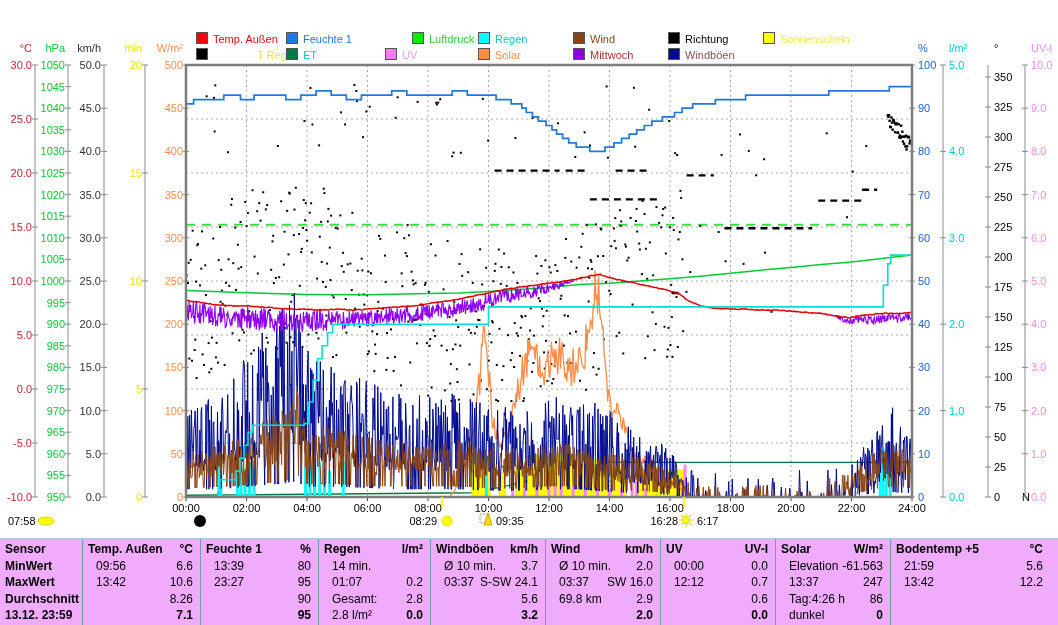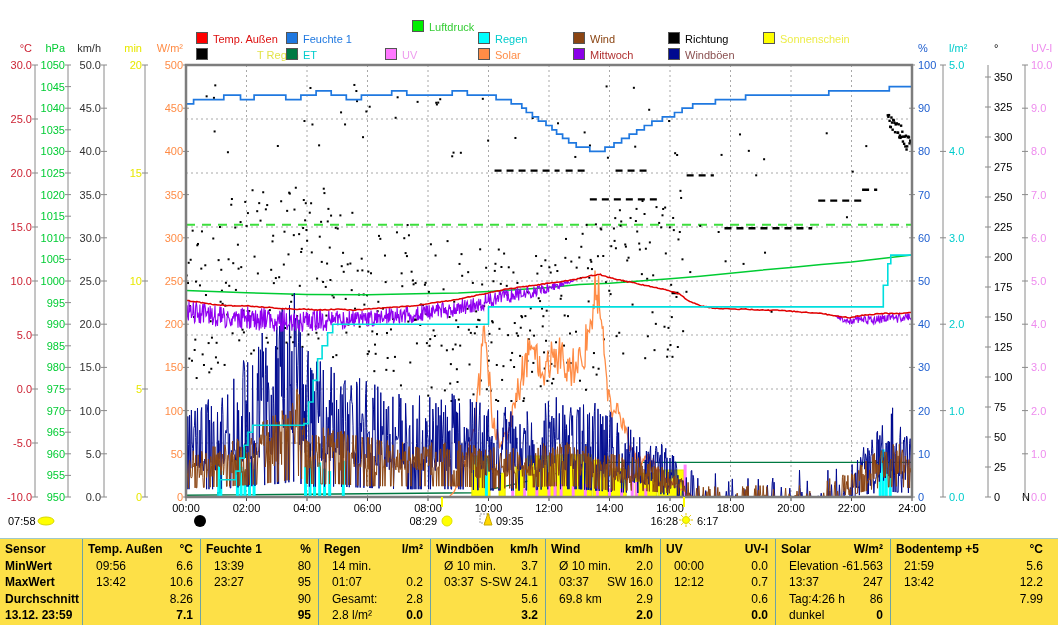--- a/index.html
+++ b/index.html
@@ -4,40 +4,40 @@
 <style>
   html,body{margin:0;padding:0;background:#ffffff;}
   .stage{position:relative;width:1058px;height:625px;background:#fff;overflow:hidden;
          font-family:"Liberation Sans", sans-serif;}
   .title{position:absolute;top:8px;left:186px;width:726px;text-align:center;
          font-size:14px;color:#000;}
   .legend-item{position:absolute;height:14px;white-space:nowrap;font-size:11px;}
   .legend-item .box{display:inline-block;width:10px;height:10px;border:1px solid #555;
                     vertical-align:-1px;margin-right:5px;}
   svg{position:absolute;left:0;top:0;}
-  .stats{position:absolute;left:0;top:538px;width:1058px;height:87px;background:#fde047;
+  .stats{position:absolute;left:0;top:538px;width:1058px;height:87px;background:#f0abfc;
          display:flex;font-size:12px;color:#000;box-sizing:border-box;border-top:1px solid #9fc9c9;}
   .grp{box-sizing:border-box;height:100%;padding-top:2px;}
   .grp + .grp{border-left:1px solid #6fa3a3;}
   .grp .row{height:16.5px;line-height:16.5px;display:flex;white-space:nowrap;overflow:hidden;}
   .grp .lab{padding-left:13px;}
   .grp .val{margin-left:auto;padding-right:7px;}
   .grp .hdr-name{padding-left:5px;font-weight:bold;}
   .grp .hdr-unit{margin-left:auto;padding-right:7px;font-weight:bold;}
   .grp .b{font-weight:bold;}
   .sensorcol .row{padding-left:5px;font-weight:bold;}
 </style>
 </head>
 <body>
 
 <div class="stage">
   <div id="legend">
       <div class="legend-item" style="left: 196px; top: 32px;"><span class="box" style="background: rgb(255, 0, 0);"></span><span style="color: rgb(221, 17, 17);">Temp. Außen</span></div>
       <div class="legend-item" style="left: 286px; top: 32px;"><span class="box" style="background: rgb(31, 120, 224);"></span><span style="color: rgb(31, 120, 224);">Feuchte 1</span></div>
-      <div class="legend-item" style="left: 385px; top: 20px; padding-left: 27px;"><span class="box" style="background: rgb(0, 238, 0);"></span><span style="color: rgb(51, 204, 51);">Luftdruck</span></div>
+      <div class="legend-item" style="left: 385px; top: 32px; padding-left: 27px;"><span class="box" style="background: rgb(0, 238, 0);"></span><span style="color: rgb(51, 204, 51);">Luftdruck</span></div>
       <div class="legend-item" style="left: 478px; top: 32px;"><span class="box" style="background: rgb(0, 255, 255);"></span><span style="color: rgb(0, 204, 204);">Regen</span></div>
       <div class="legend-item" style="left: 573px; top: 32px;"><span class="box" style="background: rgb(139, 69, 19);"></span><span style="color: rgb(139, 69, 19);">Wind</span></div>
       <div class="legend-item" style="left: 668px; top: 32px;"><span class="box" style="background: rgb(0, 0, 0);"></span><span style="color: rgb(0, 0, 0);">Richtung</span></div>
       <div class="legend-item" style="left: 763px; top: 32px;"><span class="box" style="background: rgb(255, 255, 0);"></span><span style="color: rgb(237, 237, 74);">Sonnenschein</span></div>
       <div class="legend-item" style="left: 196px; top: 48px;"><span class="box" style="background: rgb(0, 0, 0);"></span><span style="color: rgb(227, 227, 74); margin-left: 44px;">T Regen</span></div>
       <div class="legend-item" style="left: 286px; top: 48px;"><span class="box" style="background: rgb(0, 122, 66);"></span><span style="color: rgb(0, 204, 204);">ET</span></div>
       <div class="legend-item" style="left: 385px; top: 48px;"><span class="box" style="background: rgb(255, 120, 255);"></span><span style="color: rgb(238, 156, 238);">UV</span></div>
       <div class="legend-item" style="left: 478px; top: 48px;"><span class="box" style="background: rgb(255, 140, 70);"></span><span style="color: rgb(255, 140, 70);">Solar</span></div>
       <div class="legend-item" style="left: 573px; top: 48px;"><span class="box" style="background: rgb(138, 0, 232);"></span><span style="color: rgb(176, 48, 48);">Mittwoch</span></div>
       <div class="legend-item" style="left: 668px; top: 48px;"><span class="box" style="background: rgb(0, 10, 144);"></span><span style="color: rgb(138, 80, 80);">Windböen</span></div>
@@ -1143,19 +1143,15 @@
           <span class="hdr-unit">°C</span>
         </div>
         <div class="row">
           <span class="lab">21:59</span>
           <span class="val">5.6</span>
         </div>
         <div class="row">
           <span class="lab">13:42</span>
           <span class="val">12.2</span>
         </div>
-        <div class="row">
-          <span class="lab"></span>
-          <span class="val">7.99</span>
-        </div>
       </div>
     </div>
 </div>
 
 </body></html>

